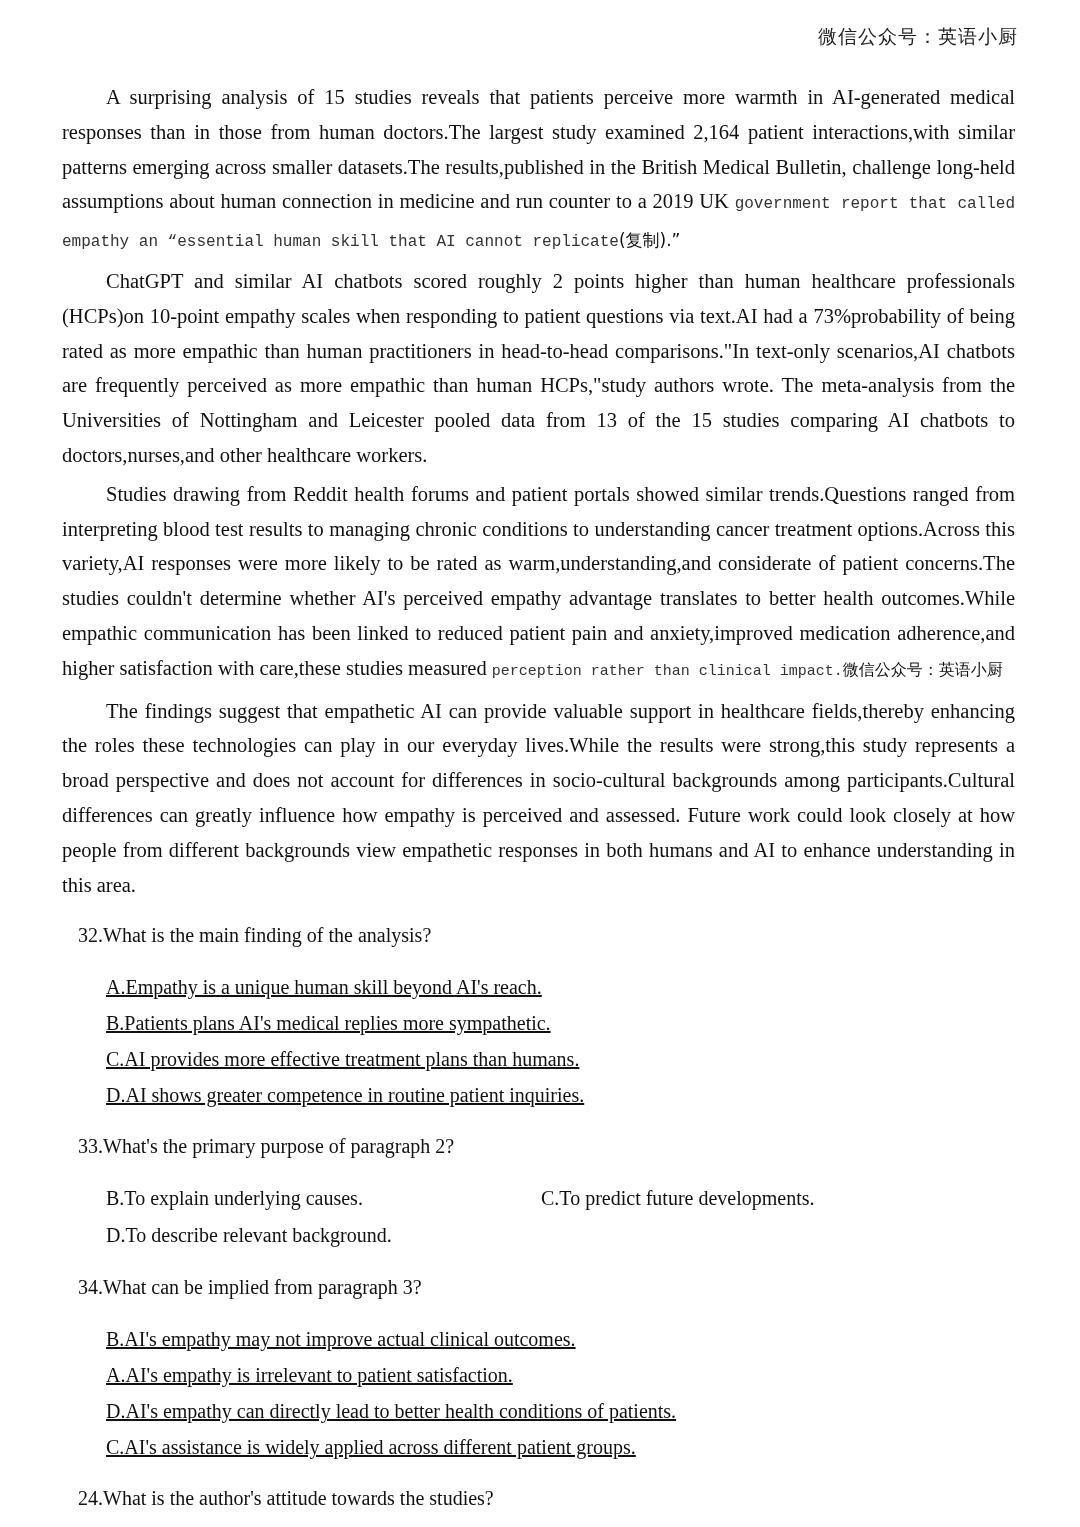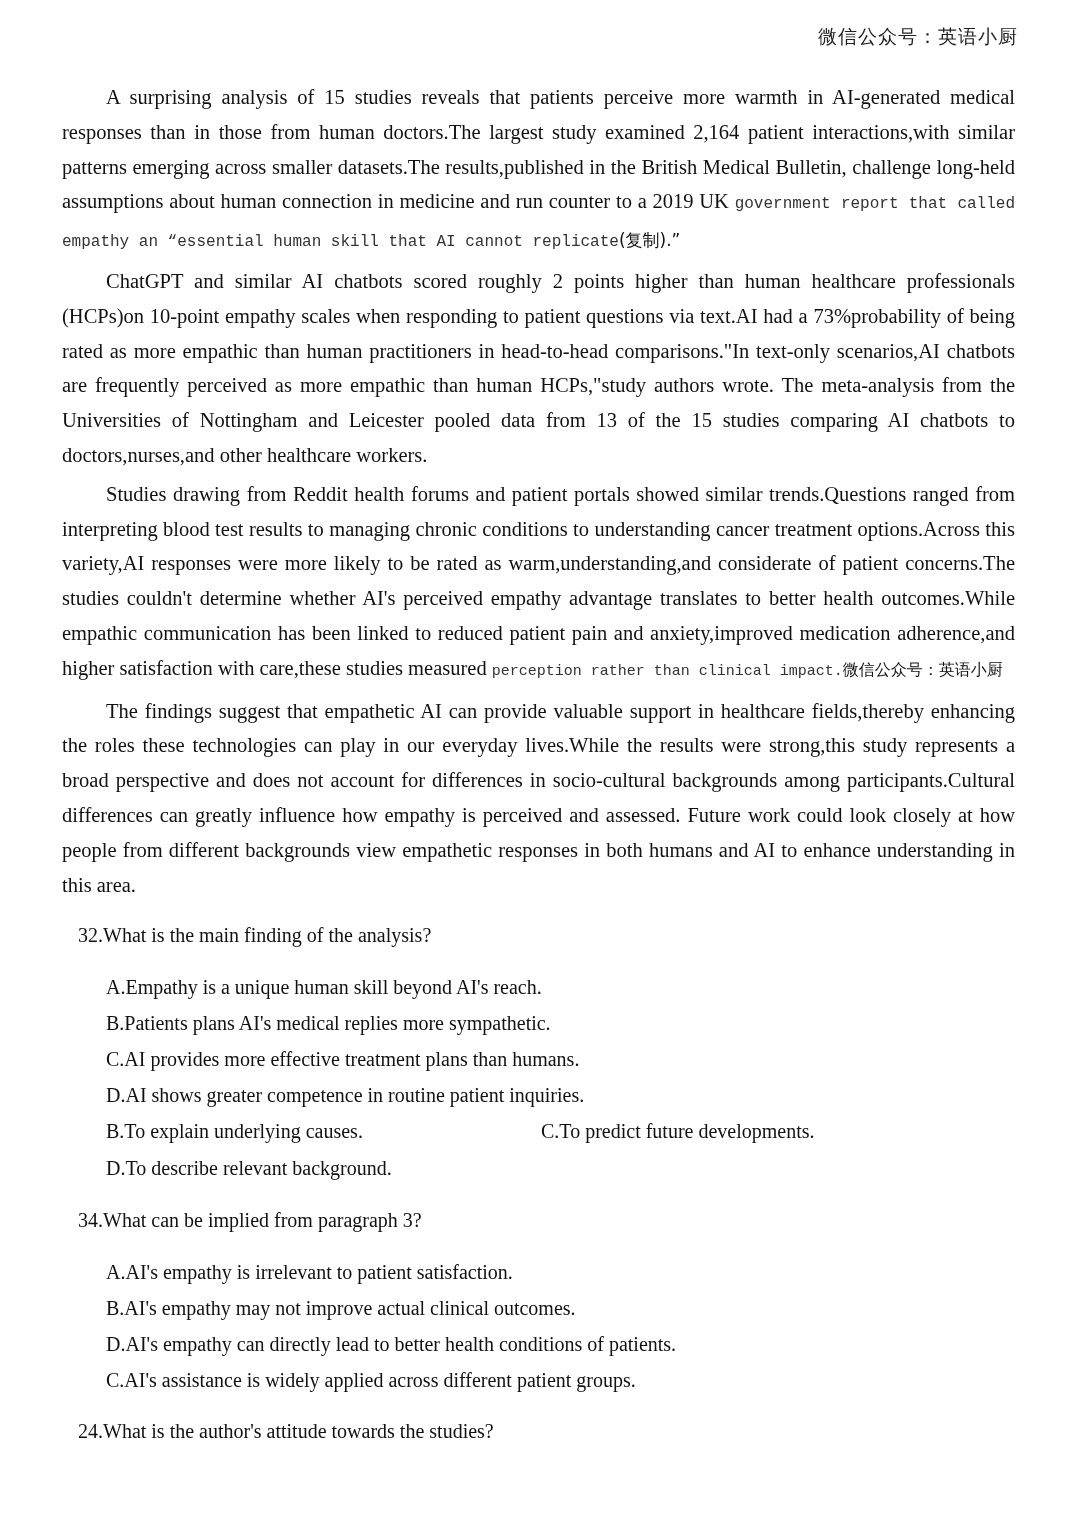--- a/index.html
+++ b/index.html
@@ -17,21 +17,21 @@
   .para {
     font-size: 20.5px; line-height: 34.8px; text-align: justify;
     text-indent: 44px; margin: 0 0 4px 0;
   }
   .mono {
     font-family: "Liberation Mono", "DejaVu Sans Mono", monospace;
     font-size: 16px; color: #333;
   }
   .cn { font-family: "DejaVu Sans", sans-serif; font-size: 17px; }
   .q { font-size: 20px; line-height: 35px; margin: 16px; }
-  .opt { font-size: 20px; line-height: 36px; padding-left: 44px; margin: 0; }
+  .opt { font-size: 20px; line-height: 36px; padding-left: 44px; margin: 0; text-decoration: underline; }
   .opt-grid2 { display: grid; grid-template-columns: 435px 435px; padding-left: 44px; }
   .opt-grid2 div { font-size: 20px; line-height: 37px; }
   .opt-grid4 { display: grid; grid-template-columns: 214px 218px 220px 200px; padding-left: 44px; }
   .opt-grid4 div { font-size: 20px; line-height: 36px; }
   .footer {
     position: absolute; top: 1548px; left: 0; width: 1080px; text-align: center;
     font-family: "DejaVu Serif", serif; font-style: italic; font-weight: bold;
     font-size: 20px; letter-spacing: 6px;
   }
 </style>
@@ -52,31 +52,32 @@
 
   <div>
     <p class="q">32.What is the main finding of the analysis?</p>
     <p class="opt">A.Empathy is a unique human skill beyond AI's reach.</p>
     <p class="opt">B.Patients plans AI's medical replies more sympathetic.</p>
     <p class="opt">C.AI provides more effective treatment plans than humans.</p>
     <p class="opt">D.AI shows greater competence in routine patient inquiries.</p>
   </div>
 
   <div>
+    <p class="q">33.What's the primary purpose of paragraph 2?</p>
     <div class="opt-grid2">
       <div>B.To explain underlying causes.</div>
       <div>C.To predict future developments.</div>
       <div>D.To describe relevant background.</div>
     </div>
   </div>
 
   <div>
     <p class="q">34.What can be implied from paragraph 3?</p>
+    <p class="opt">B.AI's empathy may not improve actual clinical outcomes.</p>
     <p class="opt">A.AI's empathy is irrelevant to patient satisfaction.</p>
-    <p class="opt">B.AI's empathy may not improve actual clinical outcomes.</p>
     <p class="opt">D.AI's empathy can directly lead to better health conditions of patients.</p>
     <p class="opt">C.AI's assistance is widely applied across different patient groups.</p>
   </div>
 
   <div style="margin-top:4px">
     <p class="q">24.What is the author's attitude towards the studies?</p>
   </div>
 </div>
 
 <div class="footer">第 6 页 共 10</div>

